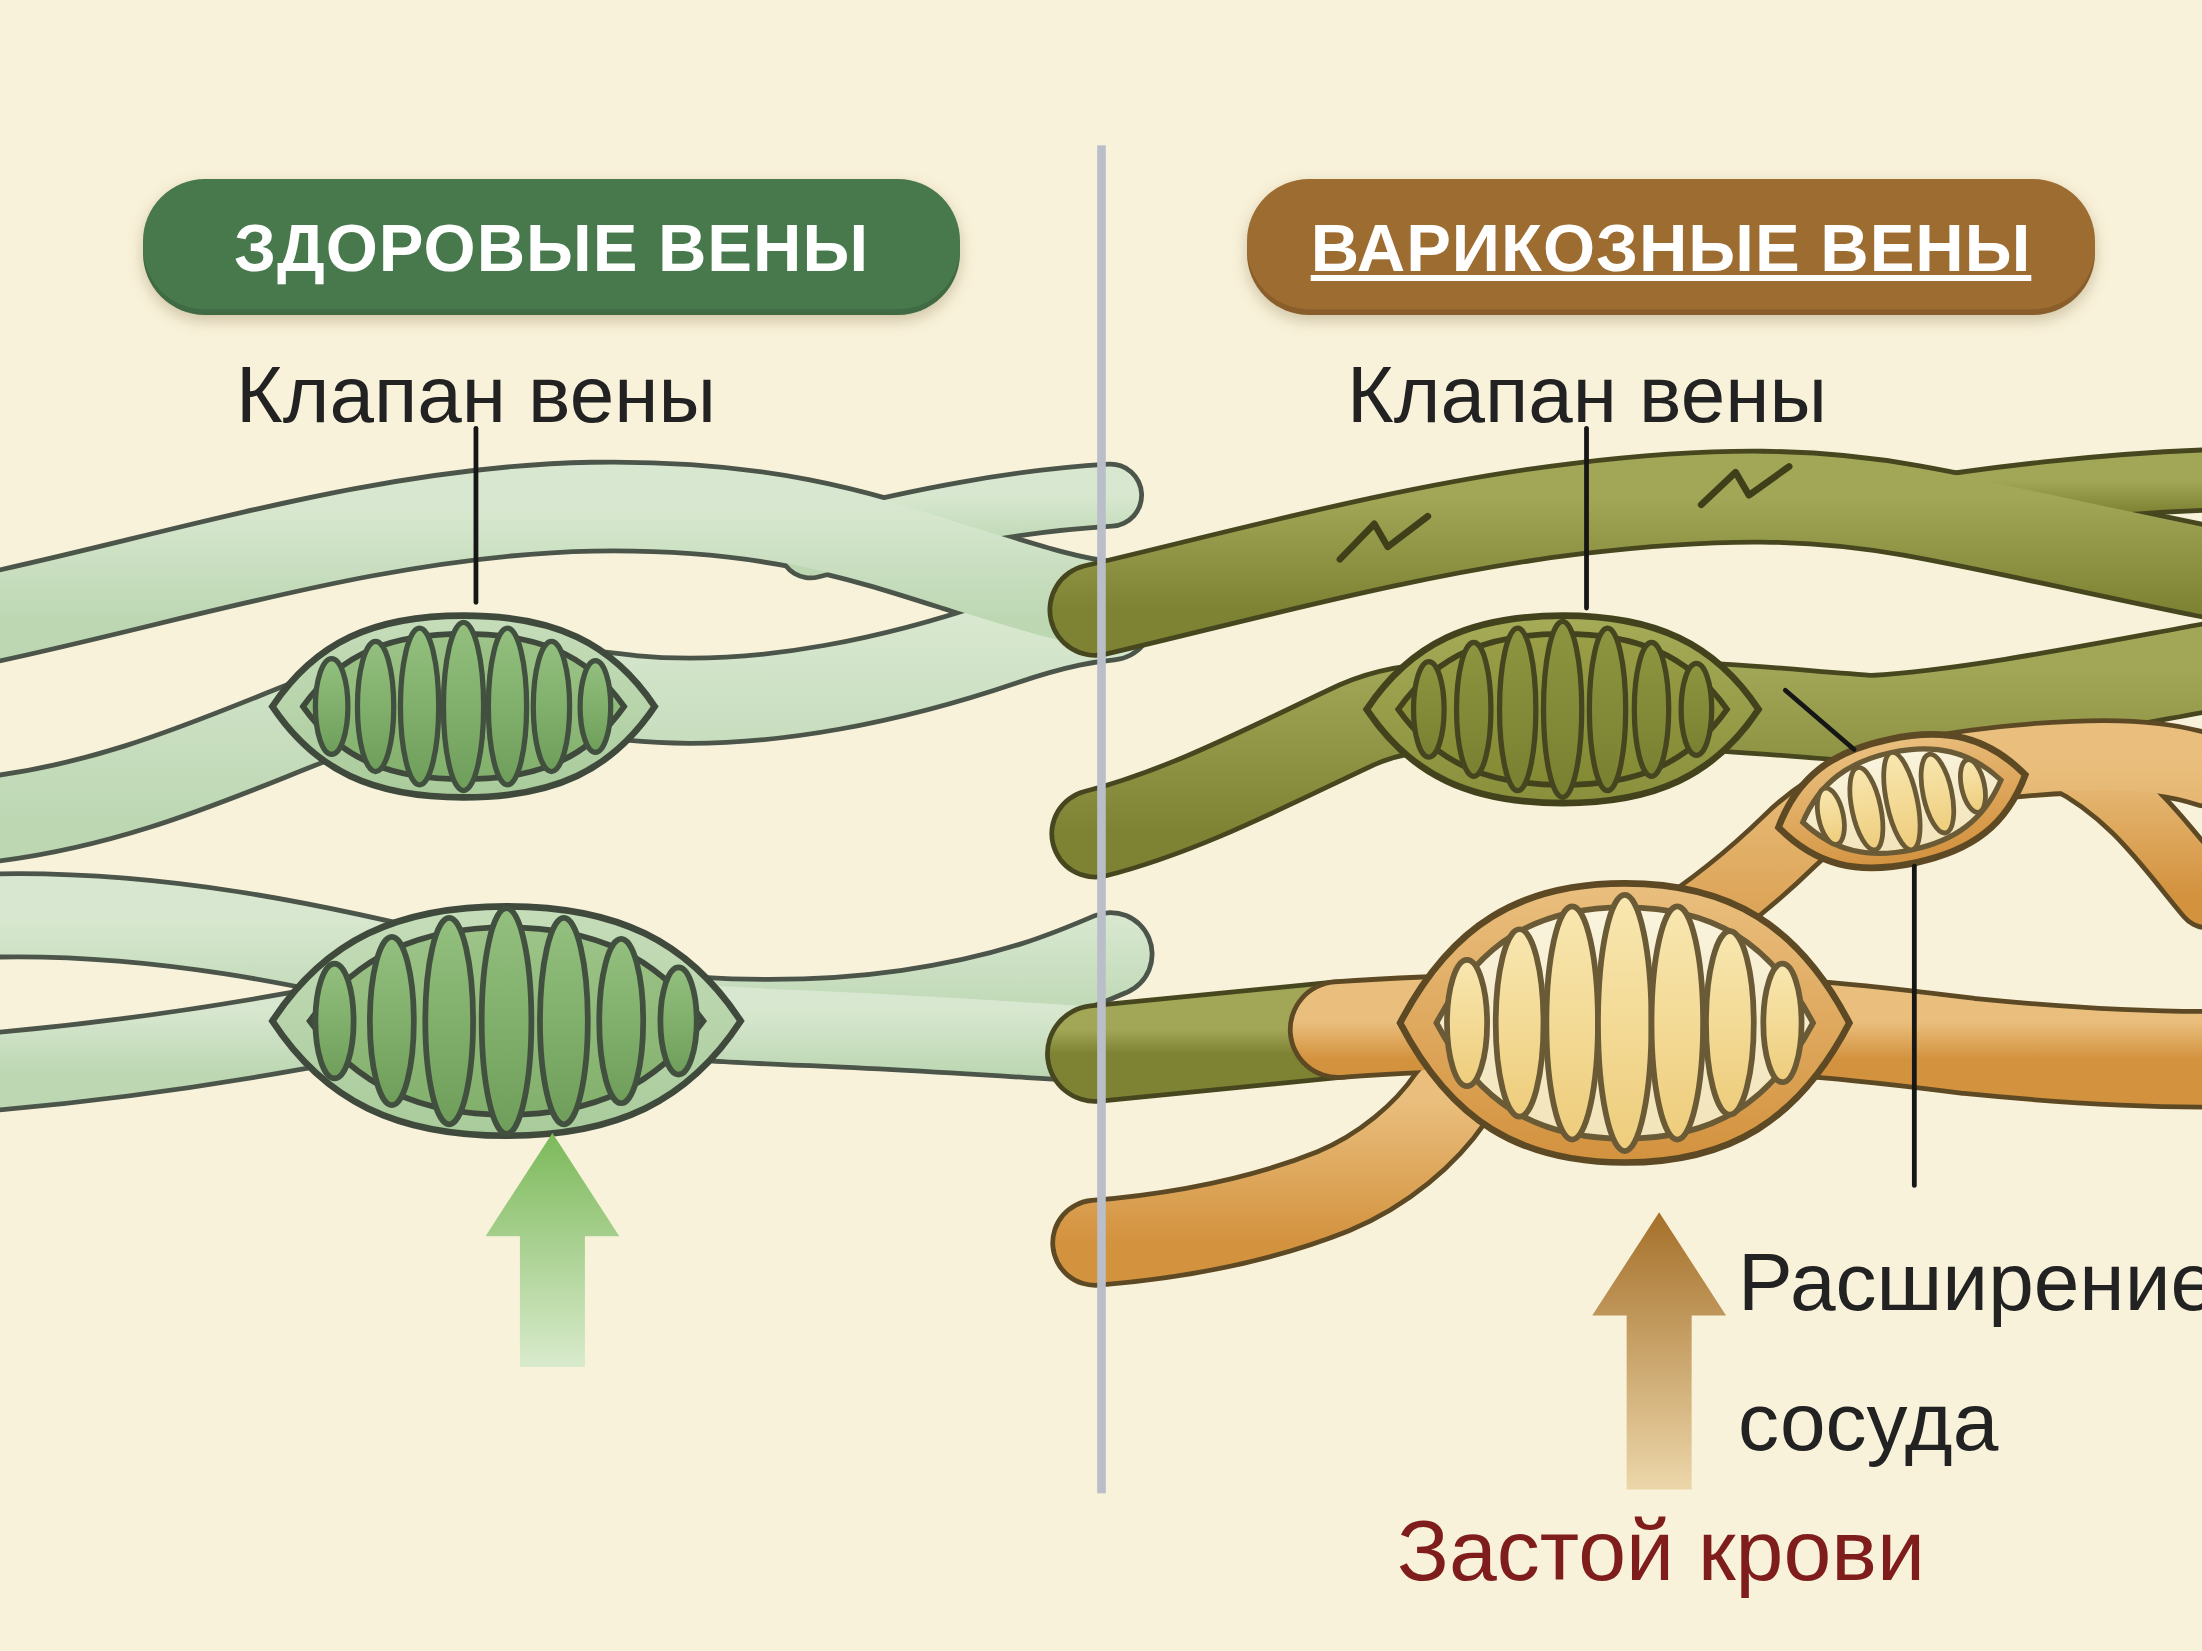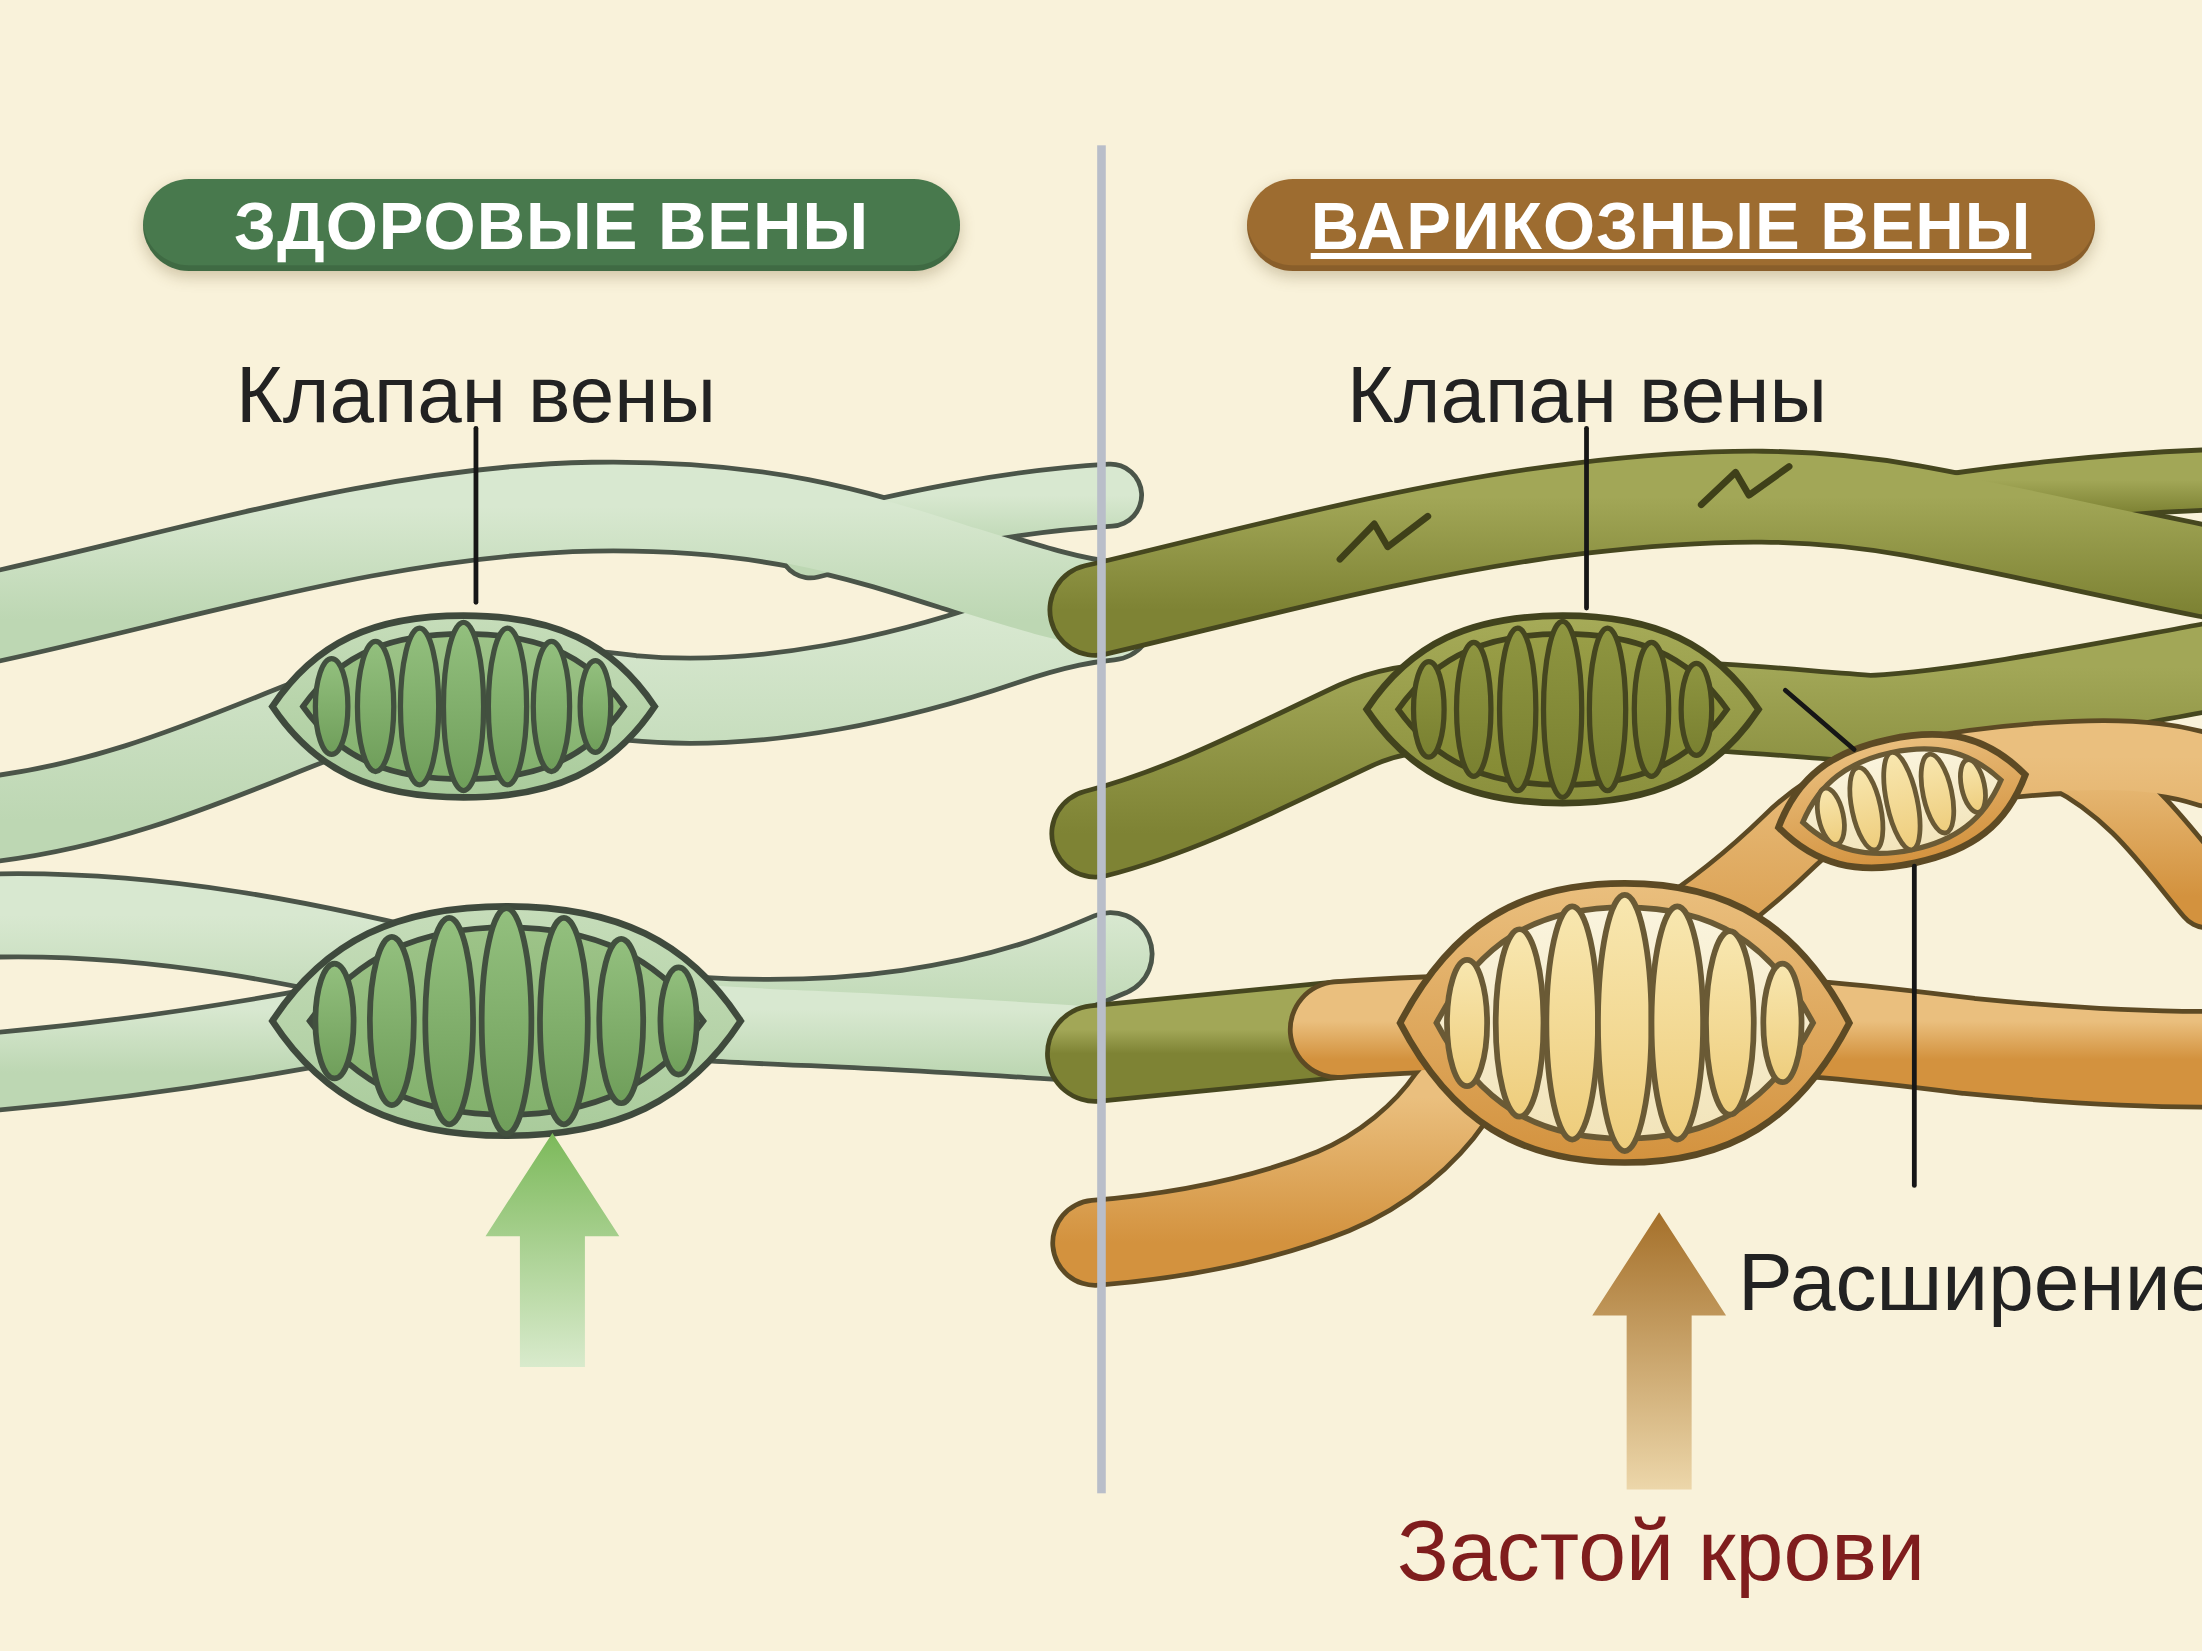--- a/index.html
+++ b/index.html
@@ -5,21 +5,21 @@
   html,body{margin:0;padding:0;}
   body{
     width:2202px;height:1652px;position:relative;overflow:hidden;
     background:#f9f2da;
     font-family:"Liberation Sans", sans-serif;
   }
   #art{position:absolute;left:0;top:0;width:2202px;height:1652px;}
   .band{fill:none;stroke-linecap:round;stroke-linejoin:round;}
   .txt{position:absolute;color:#222;}
   .header-pill{
-    position:absolute;top:179px;height:92px;border-radius:62px;
+    position:absolute;top:179px;height:136px;border-radius:62px;
     color:#fff;font-weight:bold;font-size:67px;letter-spacing:1px;
     display:flex;align-items:center;justify-content:center;
     box-shadow:0 5.7px 15.3px rgba(96,74,30,.28), inset 0 -5.7px 0 rgba(0,0,0,.12);
     white-space:nowrap;
   }
   .pill-left{left:143px;width:817px;background:#48794d;}
   .pill-right{left:1247px;width:848px;background:#9d6c30;text-decoration:underline;}
   .valve-label{top:333px;width:574px;text-align:center;font-size:80px;margin-top:16px;}
   .flow-label{left:172px;top:1388px;width:765px;text-align:center;font-size:88px;line-height:134px;}
   .dilation-label{left:1738px;top:1212px;width:468px;text-align:left;font-size:82px;line-height:140px;}
@@ -232,16 +232,17 @@
 
 <div class="txt valve-label" style="left:189px;">Клапан вены</div>
 <div class="txt valve-label" style="left:1300px;">Клапан вены</div>
 
 <div class="txt flow-label">
   <br>
 </div>
 
 <div class="txt dilation-label">
   <span>Расширение</span><br>
+  <span>сосуда</span>
 </div>
 
 <div class="txt stasis-label">Застой крови</div>
 
 
 </body></html>

